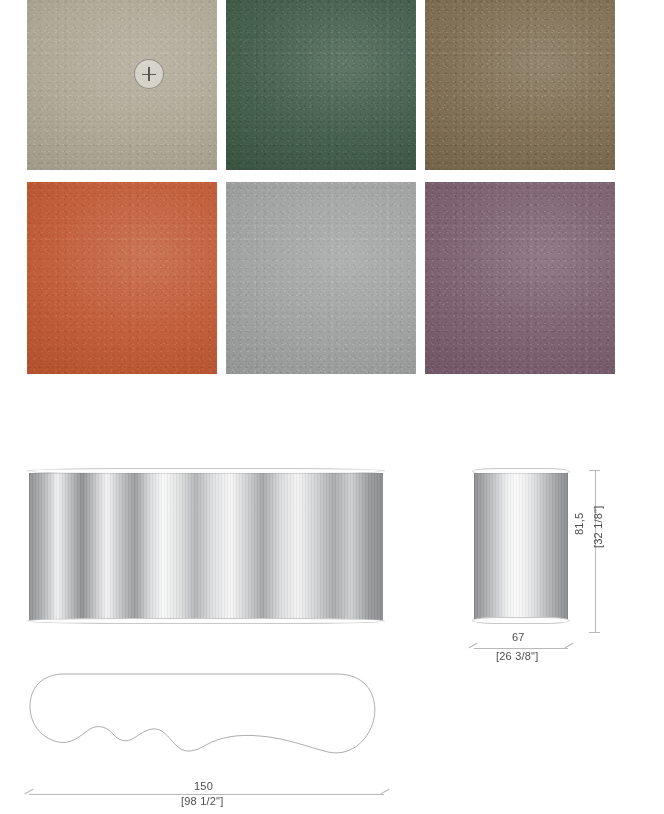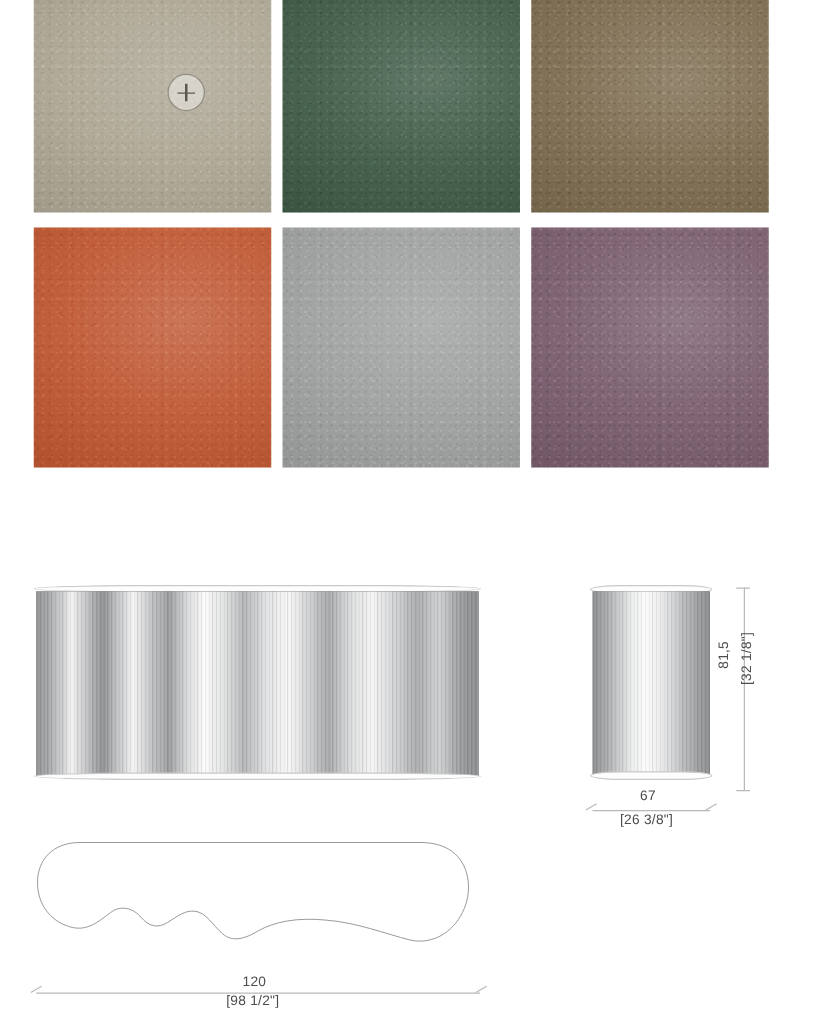--- a/index.html
+++ b/index.html
@@ -302,16 +302,16 @@
 
   <div class="dim-line" id="dim-sidewidth-line"></div>
   <div class="dim-tick" style="left:468px;top:205px;transform:rotate(-30deg);"></div>
   <div class="dim-tick" style="left:564px;top:205px;transform:rotate(-30deg);"></div>
   <div class="dim-text" id="dim-sidewidth-value">67</div>
   <div class="dim-text" id="dim-sidewidth-imperial">[26 3/8"]</div>
 
   <div class="dim-line" id="dim-length-line"></div>
   <div class="dim-tick" style="left:24px;top:351px;transform:rotate(-30deg);"></div>
   <div class="dim-tick" style="left:380px;top:351px;transform:rotate(-30deg);"></div>
-  <div class="dim-text" id="dim-length-value">120</div>
+  <div class="dim-text" id="dim-length-value">150</div>
   <div class="dim-text" id="dim-length-imperial">[98 1/2"]</div>
 
 </div>
 
 </body></html>

